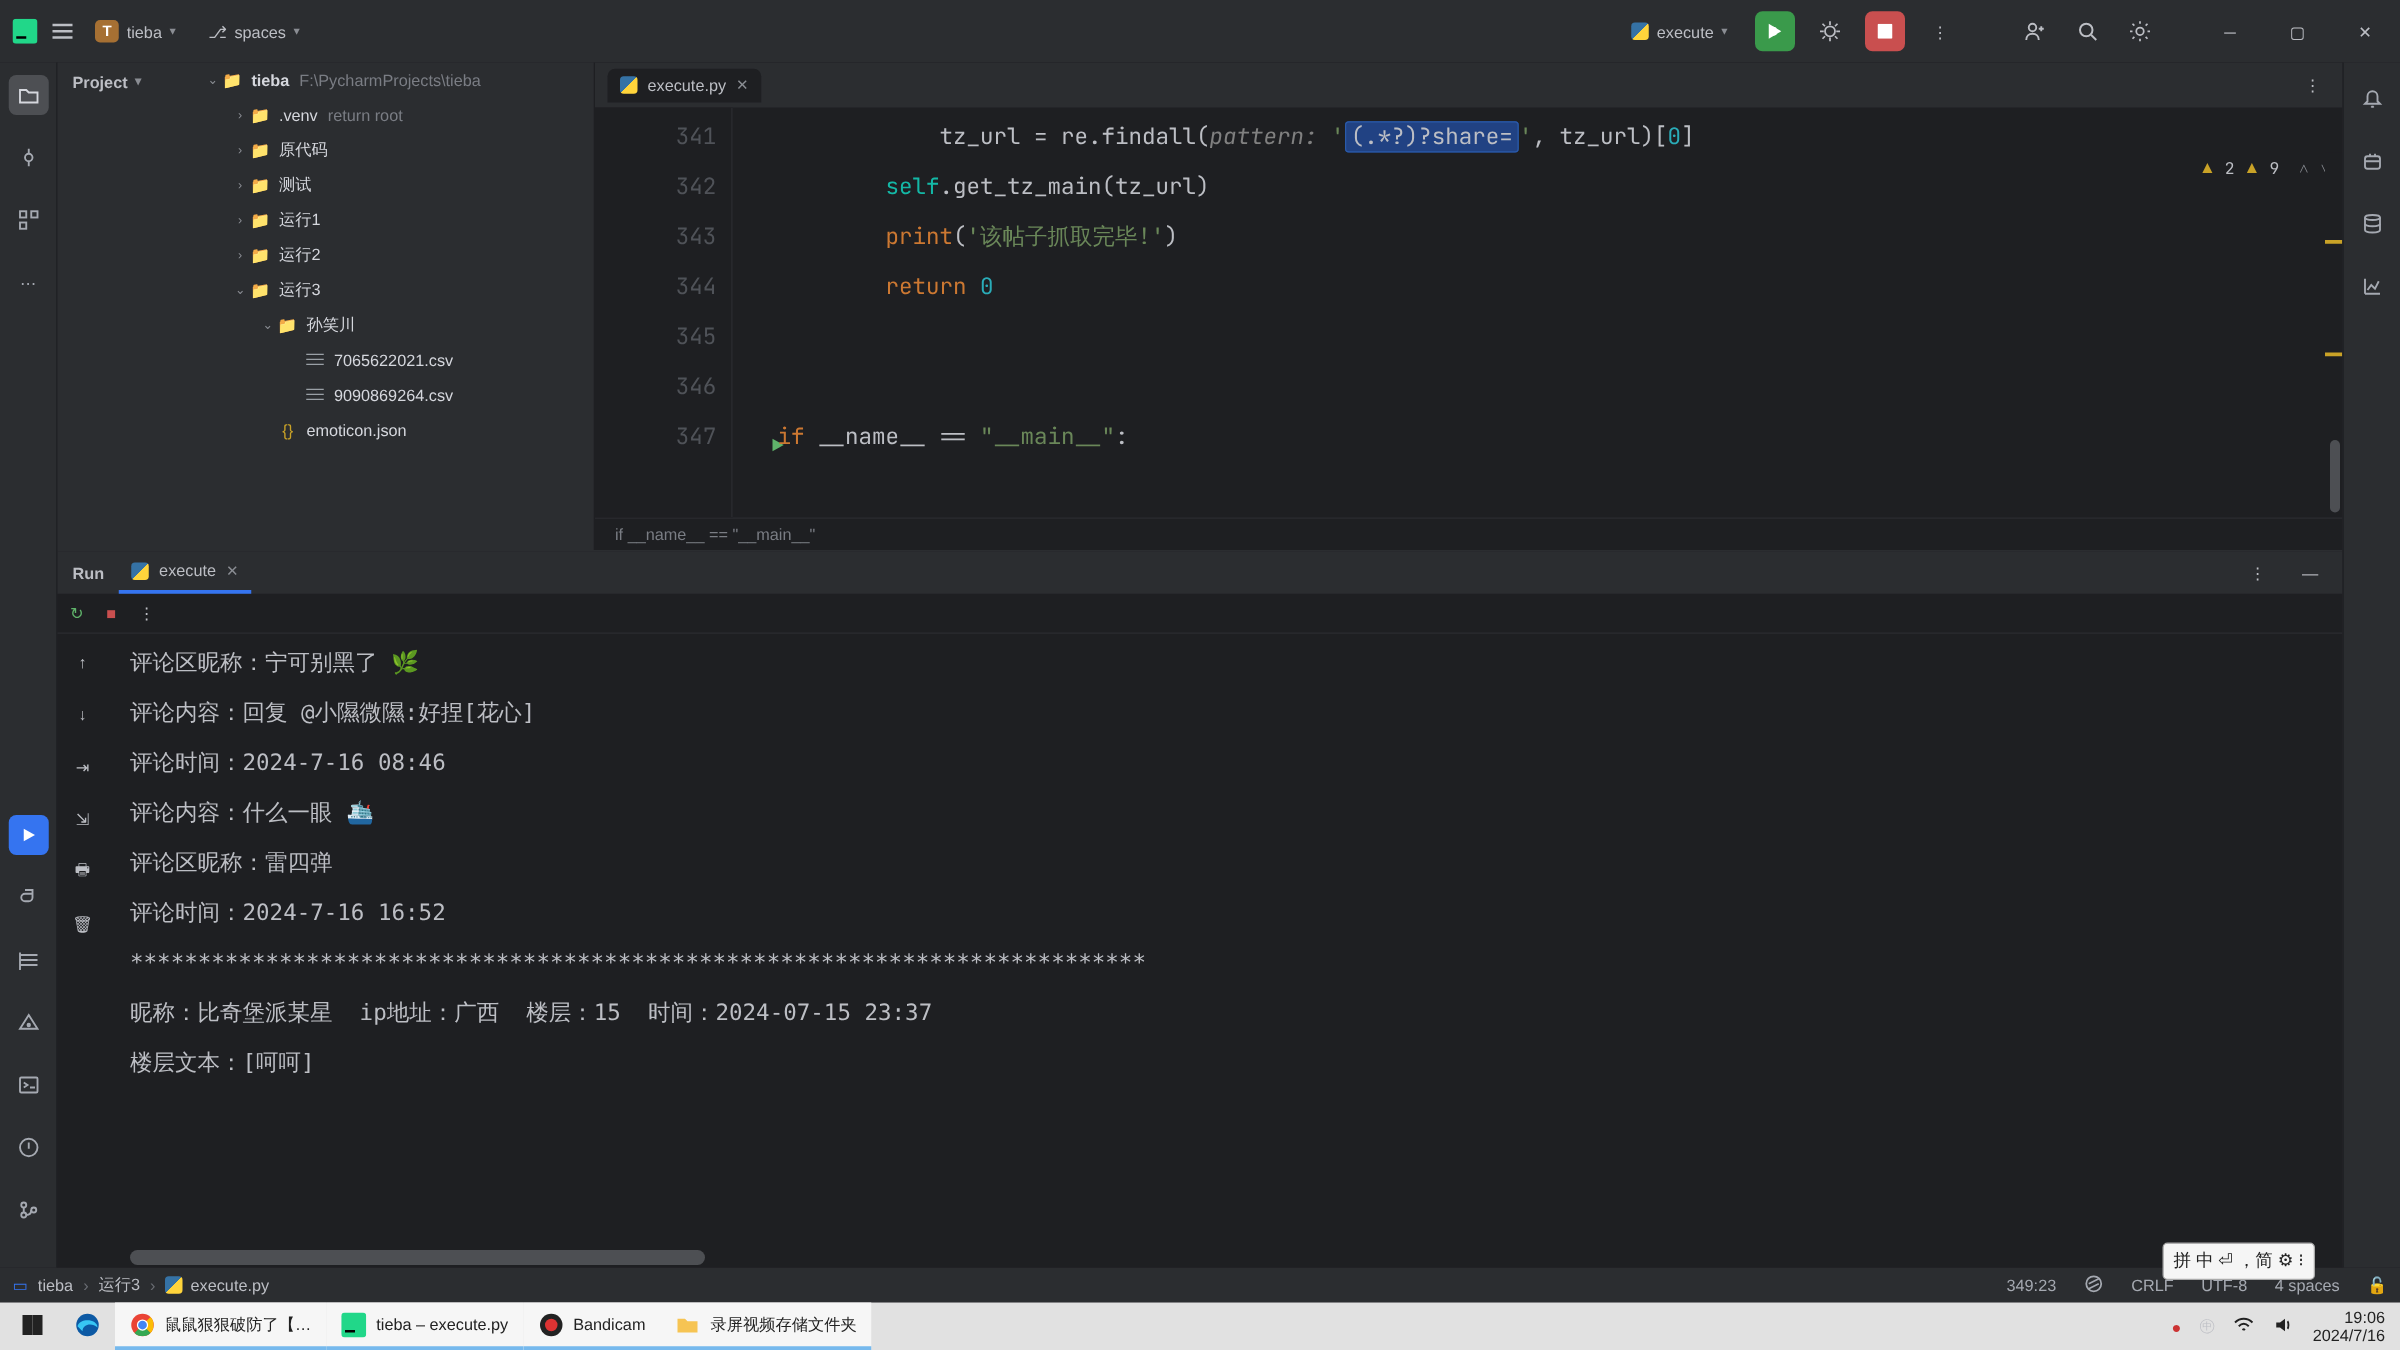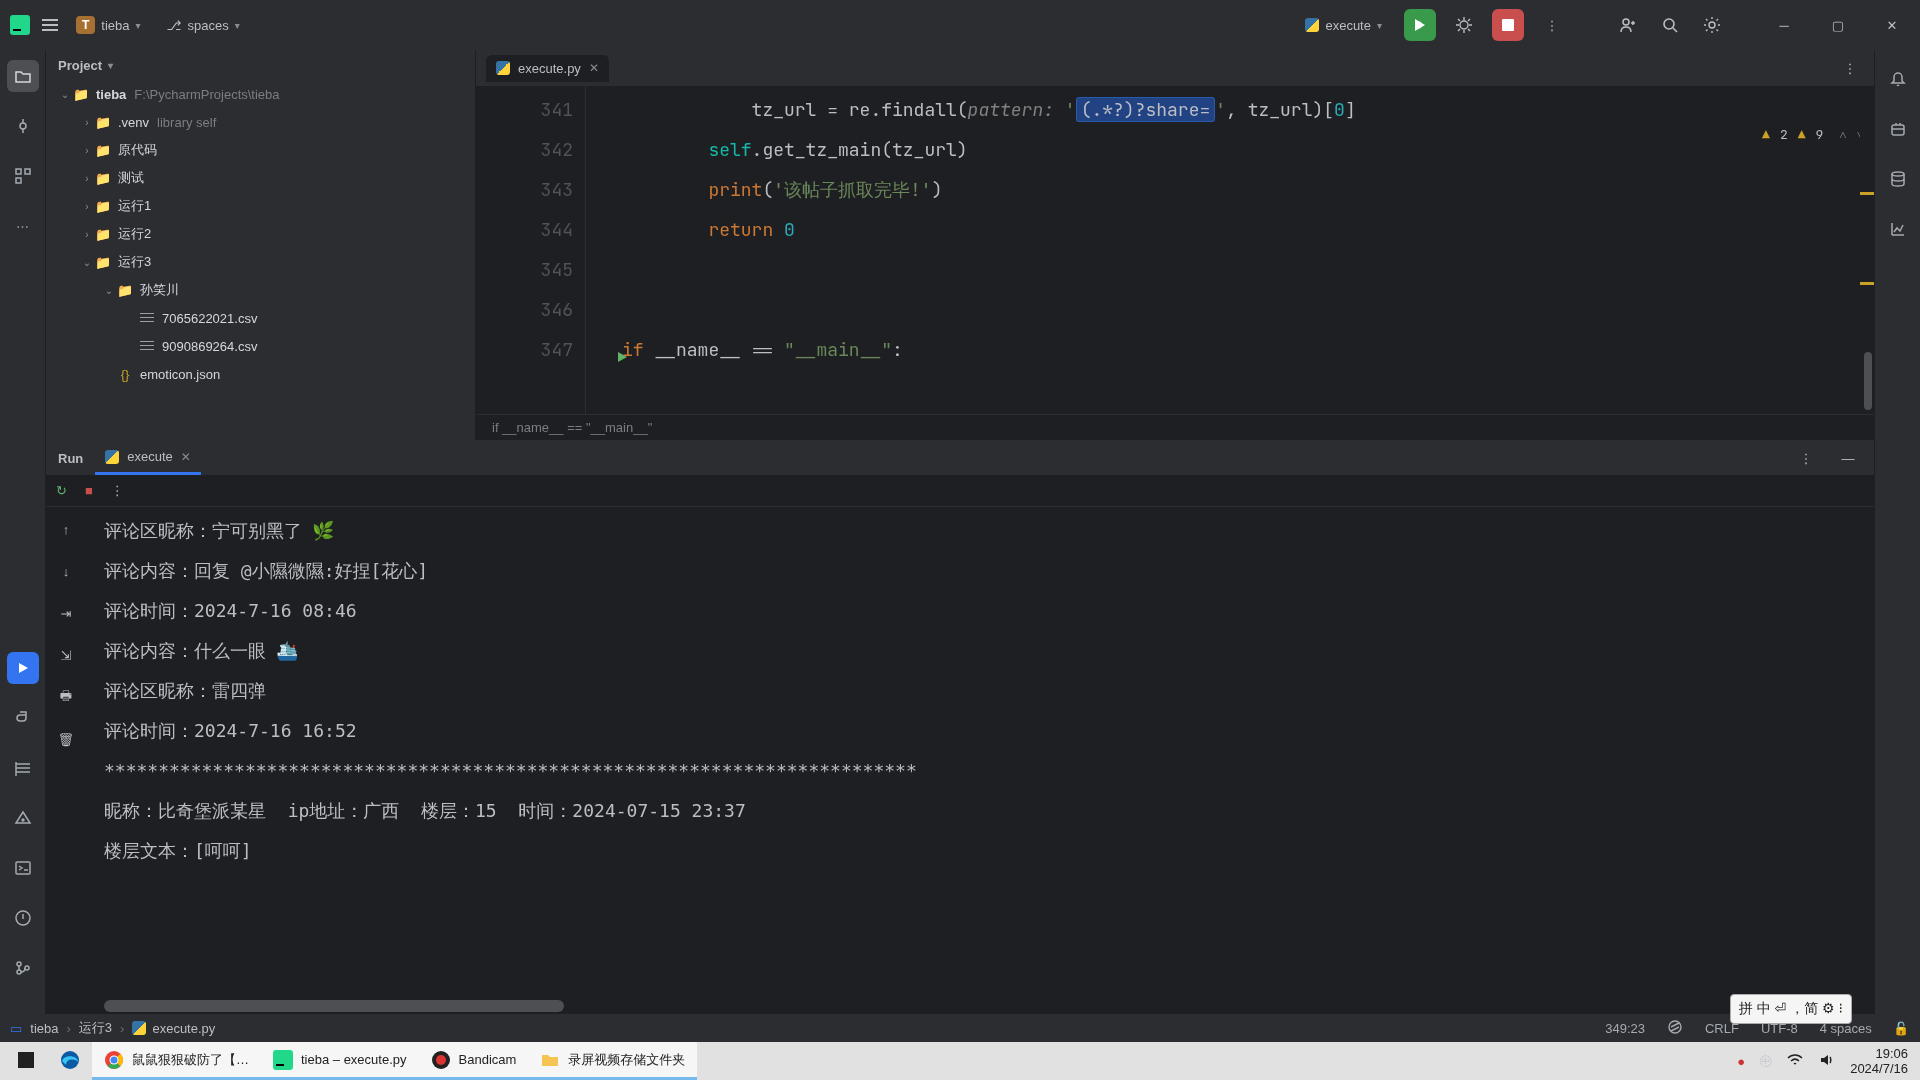--- a/index.html
+++ b/index.html
@@ -118,21 +118,21 @@
 .upper-split {
   display: flex;
   height: 390px;
 }
 
 
 .project-panel {
   width: 430px;
   background: #2b2d30;
   border-right: 1px solid #1e1f22;
-  display: flex; flex-direction: column;
+  display: flex; flex-direction: row; gap: 26px;
 }
 .project-header {
   height: 30px;
   display: flex; align-items: center;
   padding: 0 12px;
   font-weight: 600;
 }
 .project-header .chev { margin-left: 6px; font-size: 10px; color: #8a8d93; }
 .project-tree { overflow-y: auto; flex: 1; }
 .tree-row {
@@ -524,21 +524,21 @@
             <span class="tree-caret">⌄</span>
             <span class="tree-icon folder-ico">📁</span>
             <span class="tree-label" style="font-weight:600">tieba</span>
             <span class="tree-sub">F:\PycharmProjects\tieba</span>
           </div>
           <div id="tree-items">
               <div class="tree-row" style="padding-left: 34px;">
                 <span class="tree-caret">›</span>
                 <span class="tree-icon folder-ico">📁</span>
                 <span class="tree-label">.venv</span>
-                <span class="tree-sub">library self</span>
+                <span class="tree-sub">return root</span>
               </div>
               <div class="tree-row" style="padding-left: 34px;">
                 <span class="tree-caret">›</span>
                 <span class="tree-icon folder-ico">📁</span>
                 <span class="tree-label">原代码</span>
               </div>
               <div class="tree-row" style="padding-left: 34px;">
                 <span class="tree-caret">›</span>
                 <span class="tree-icon folder-ico">📁</span>
                 <span class="tree-label">测试</span>

